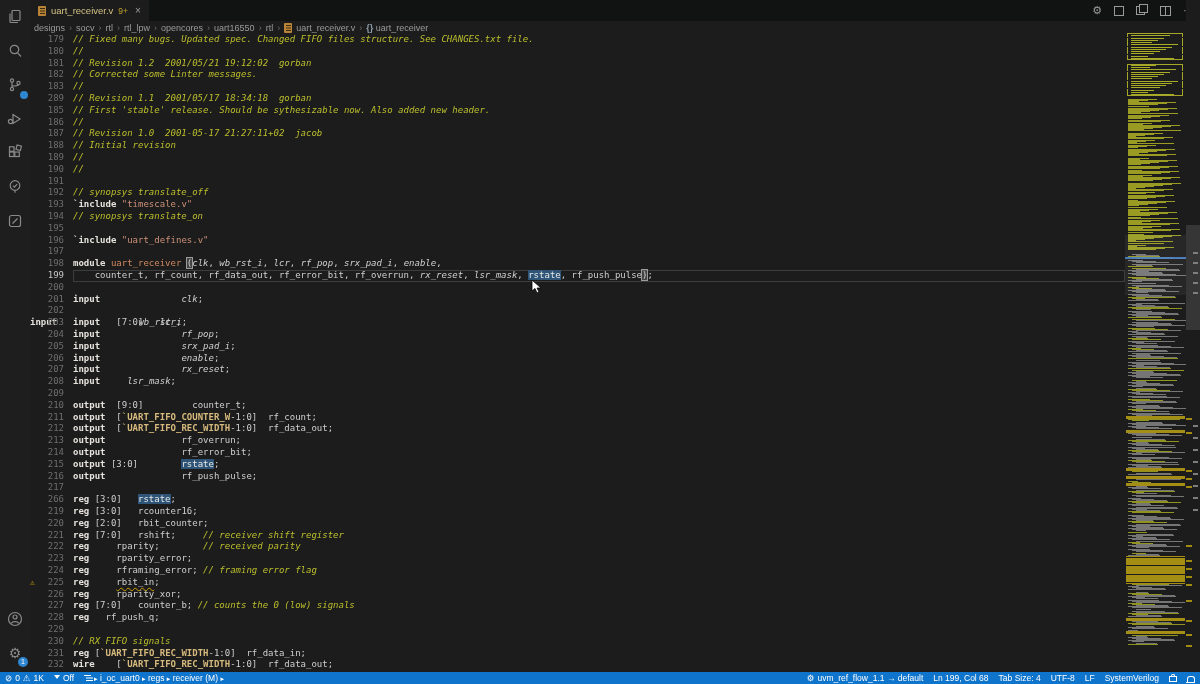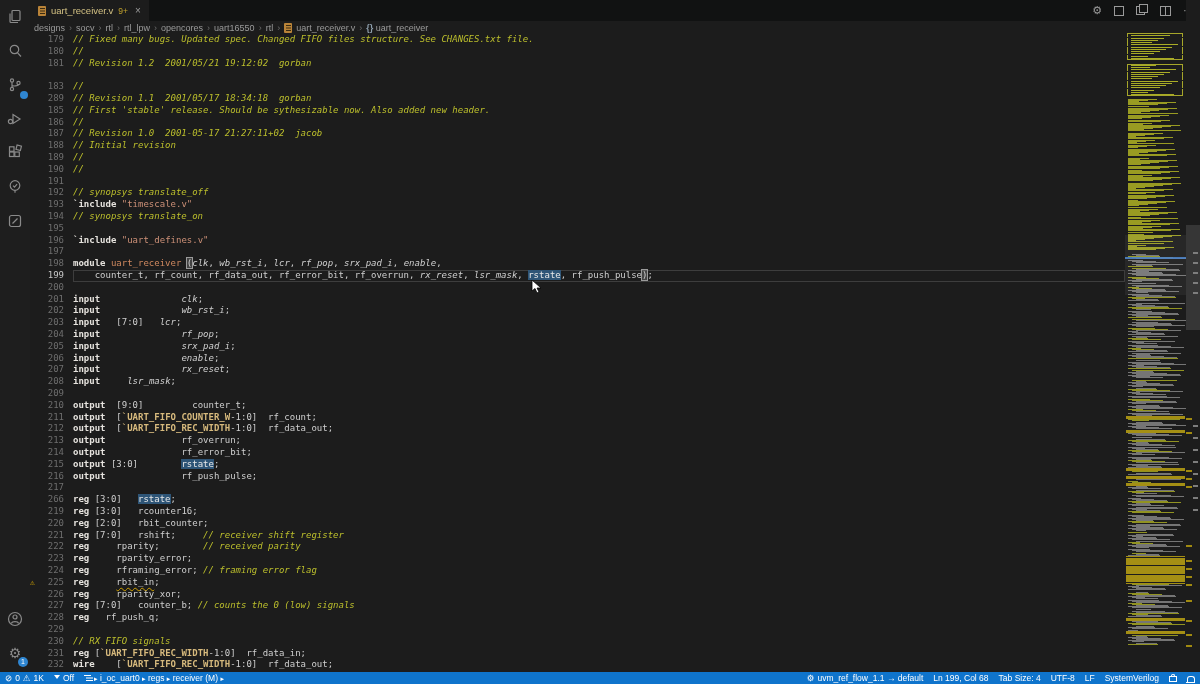--- a/index.html
+++ b/index.html
@@ -187,20 +187,24 @@
         <span class="lc"><span class="t-c">// Fixed many bugs. Updated spec. Changed FIFO files structure. See CHANGES.txt file.</span></span>
       </div>
       <div class="row" style="top: 11.8px;">
         <span class="ln">180</span>
         <span class="lc"><span class="t-c">//</span></span>
       </div>
       <div class="row" style="top: 23.6px;">
         <span class="ln">181</span>
         <span class="lc"><span class="t-c">// Revision 1.2  2001/05/21 19:12:02  gorban</span></span>
       </div>
+      <div class="row" style="top: 35.4px;">
+        <span class="ln">182</span>
+        <span class="lc"><span class="t-c">// Corrected some Linter messages.</span></span>
+      </div>
       <div class="row" style="top: 47.2px;">
         <span class="ln">183</span>
         <span class="lc"><span class="t-c">//</span></span>
       </div>
       <div class="row" style="top: 59px;">
         <span class="ln">289</span>
         <span class="lc"><span class="t-c">// Revision 1.1  2001/05/17 18:34:18  gorban</span></span>
       </div>
       <div class="row" style="top: 70.8px;">
         <span class="ln">185</span>
@@ -263,21 +267,21 @@
         <span class="lc"><span class="t-p">	counter_t, rf_count, rf_data_out, rf_error_bit, rf_overrun, </span><span class="t-i">rx_reset</span><span class="t-p">, </span><span class="t-i">lsr_mask</span><span class="t-p">, </span><span class="t-w">rstate</span><span class="t-p">, rf_push_pulse</span><span class="t-b">)</span><span class="t-p">;</span></span>
       </div>
       <div class="row" style="top: 247.8px;">
         <span class="ln">200</span>
         <span class="lc"></span>
       </div>
       <div class="row" style="top: 259.6px;">
         <span class="ln">201</span>
         <span class="lc"><span class="t-k">input</span><span class="t-p">				</span><span class="t-i">clk</span><span class="t-p">;</span></span>
       </div>
-      <div class="row" style="top: 271.4px;">
+      <div class="row" style="top: 271.4px; flex-direction: column;">
         <span class="ln">202</span>
         <span class="lc"><span class="t-k">input</span><span class="t-p">				</span><span class="t-i">wb_rst_i</span><span class="t-p">;</span></span>
       </div>
       <div class="row" style="top: 283.2px;">
         <span class="ln">203</span>
         <span class="lc"><span class="t-k">input</span><span class="t-p">	[7:0]	</span><span class="t-i">lcr</span><span class="t-p">;</span></span>
       </div>
       <div class="row" style="top: 295px;">
         <span class="ln">204</span>
         <span class="lc"><span class="t-k">input</span><span class="t-p">				</span><span class="t-i">rf_pop</span><span class="t-p">;</span></span>

